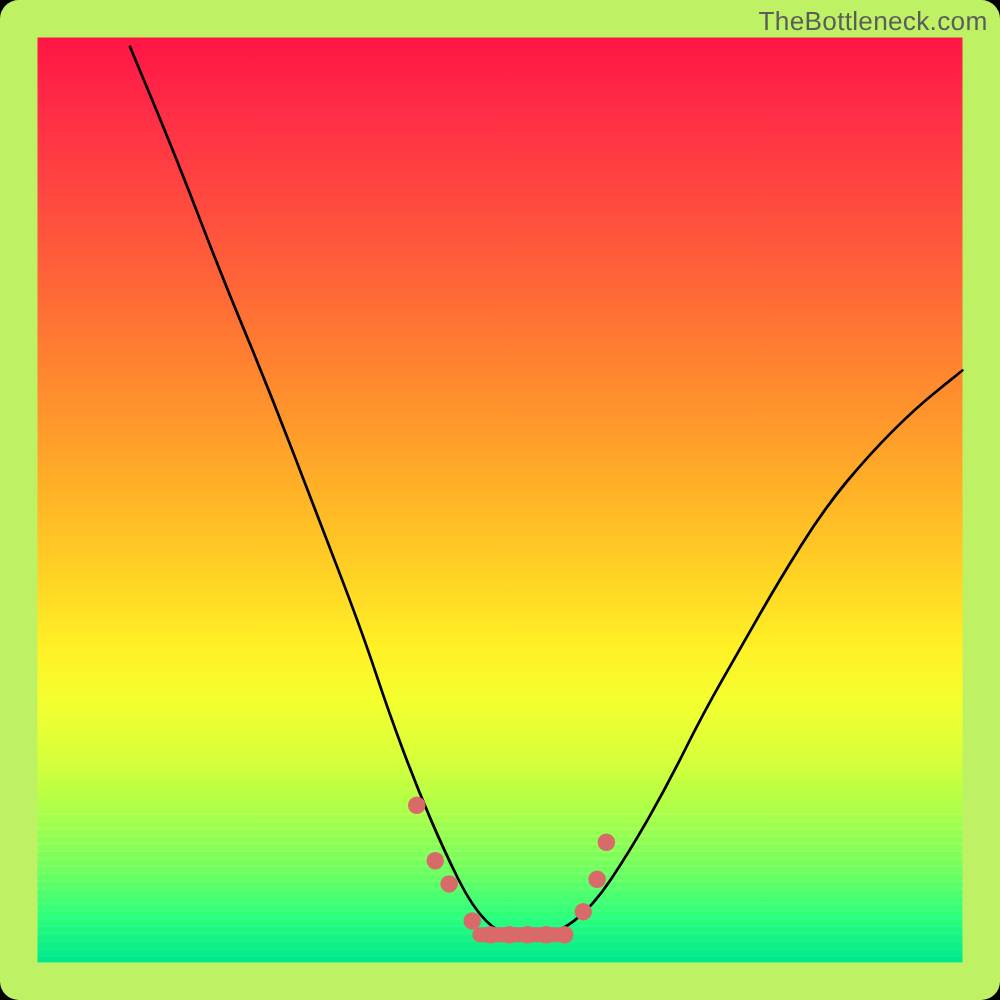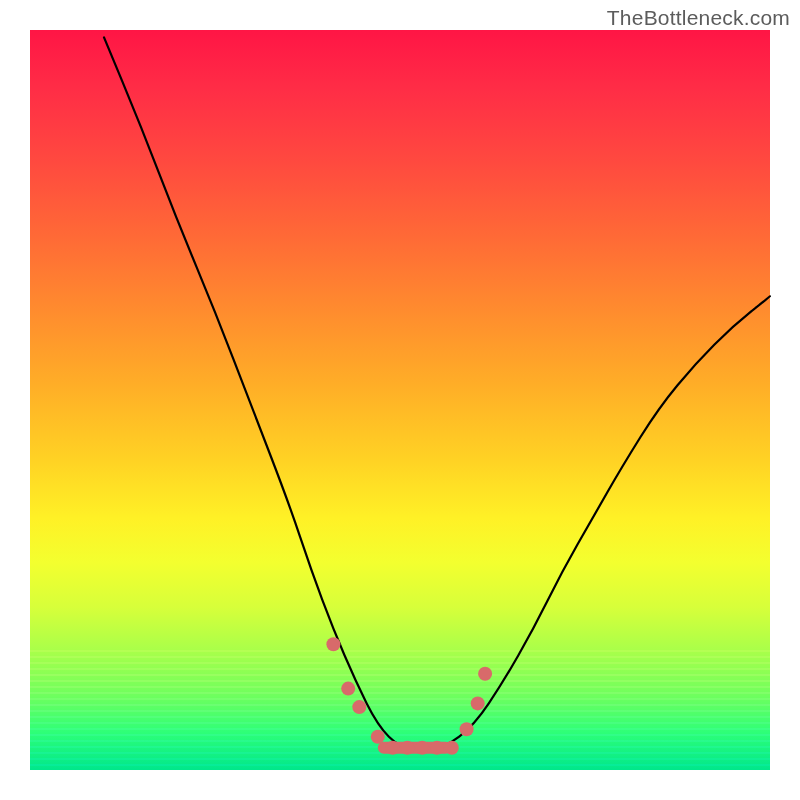--- a/index.html
+++ b/index.html
@@ -8,21 +8,22 @@
     width: 800px;
     height: 800px;
     overflow: hidden;
     background: #000;
     font-family: Arial, Helvetica, sans-serif;
   }
   .frame {
     position: relative;
     width: 800px;
     height: 800px;
-    background: #ffffff;
+    background: #bef264;
+    border-radius: 15px;
   }
   .plot-area {
     position: absolute;
     left: 30px;
     top: 30px;
     width: 740px;
     height: 740px;
     
     background: linear-gradient(
       to bottom,

